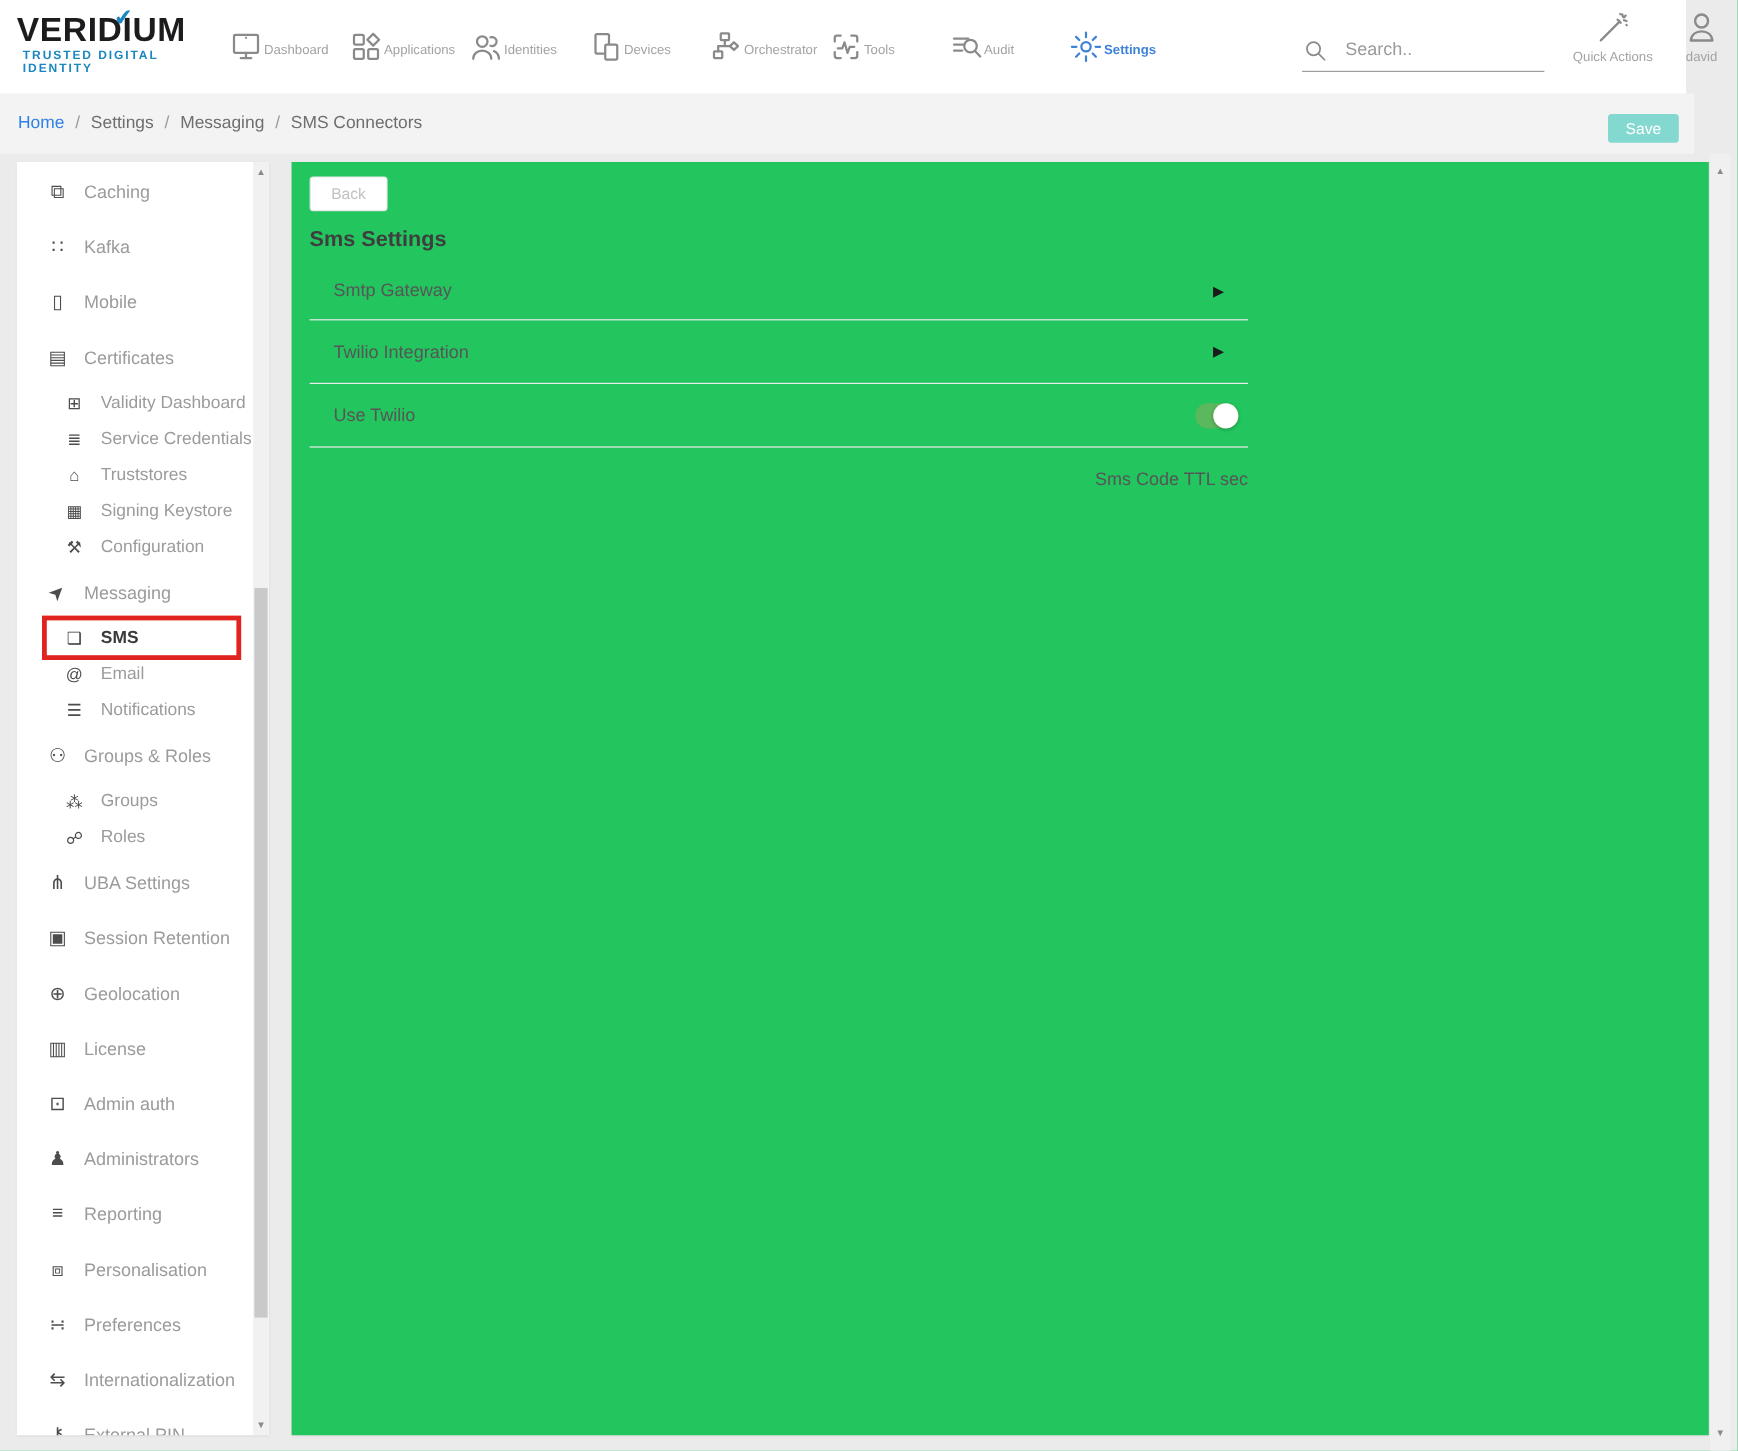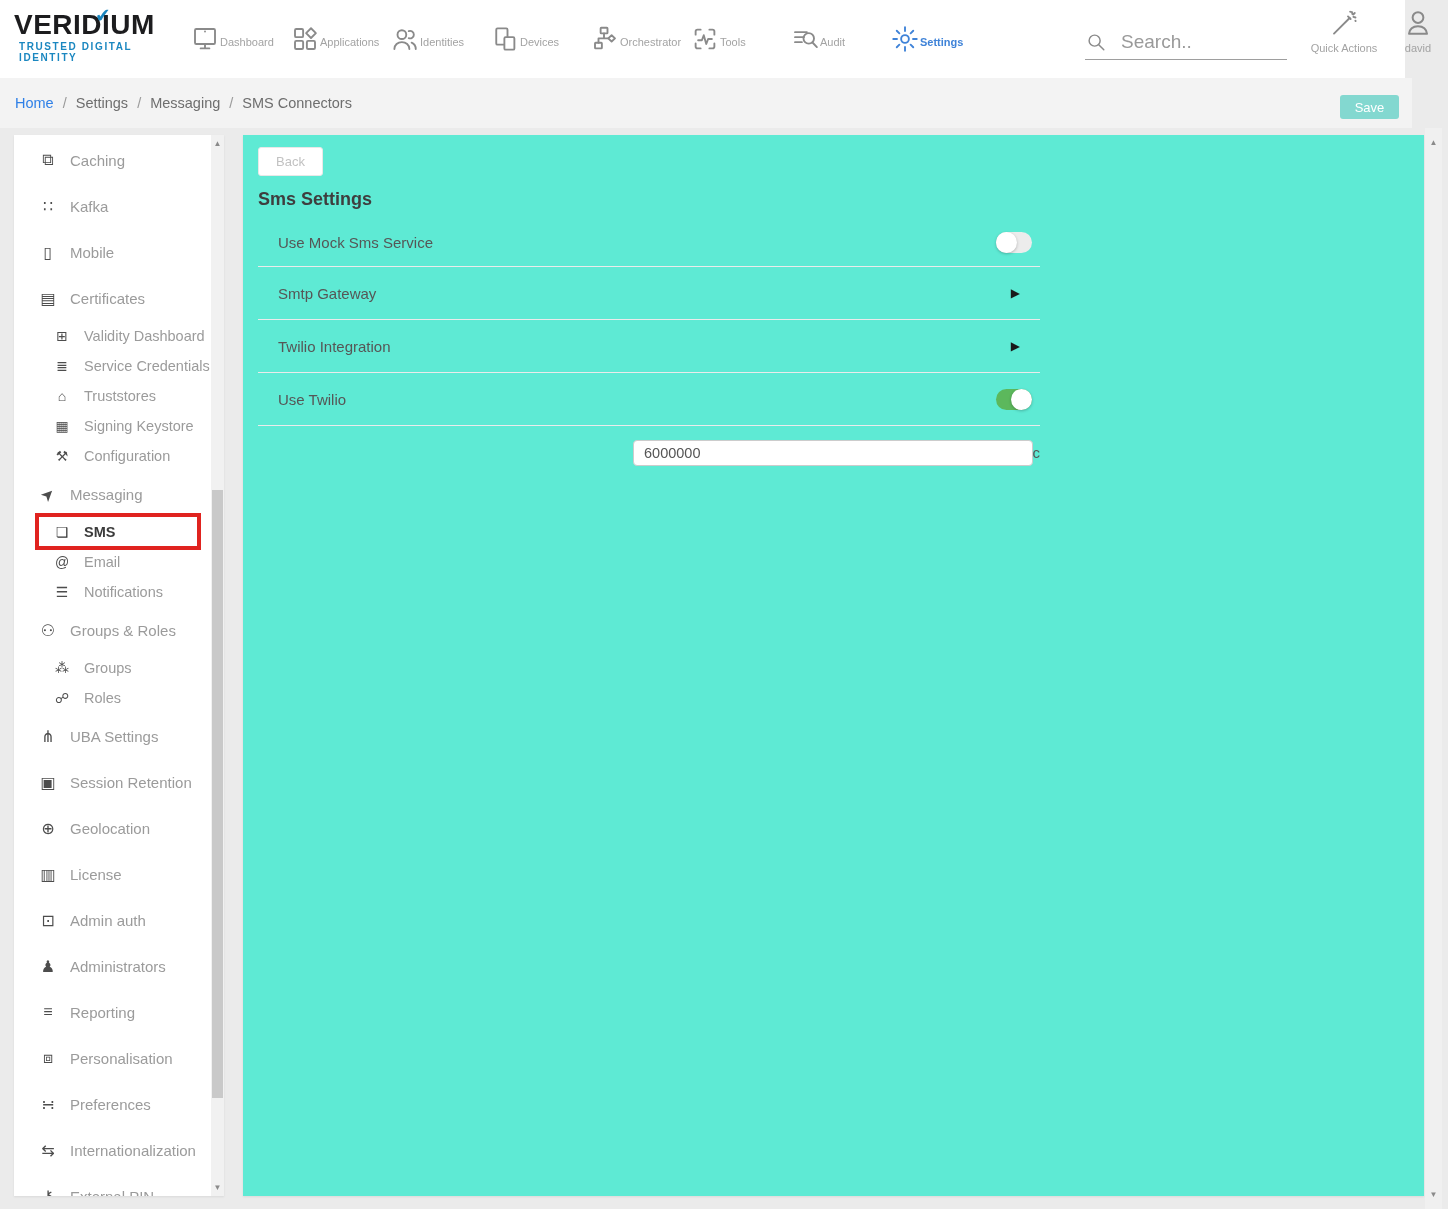--- a/index.html
+++ b/index.html
@@ -18,21 +18,21 @@
   .logo-title{font-size:28px;font-weight:bold;letter-spacing:.5px;color:#1c1c1e;position:relative;line-height:30px;}
   .logo-check{position:absolute;left:81px;top:-9px;font-size:19px;color:#1b87c0;transform:rotate(-4deg);}
   .logo-tagline{font-size:10px;font-weight:bold;letter-spacing:1.6px;color:#1b87c0;margin-top:1px;padding-left:5px;}
   .hnav{position:absolute;left:190px;top:8px;display:flex;}
   .hnav-item{width:100px;height:62px;display:flex;align-items:center;justify-content:flex-start;color:var(--icon-gray);cursor:pointer;}
   .hnav-item .nico{height:36px;display:flex;align-items:center;}
   .hnav-item .nlabel{font-size:11px;margin-top:5px;color:#a3a3a3;}
   .hnav-item.active{color:var(--accent);}
   .hnav-item.active .nlabel{color:var(--accent);font-weight:bold;}
   .hsearch{position:absolute;left:1085px;top:24px;width:202px;height:36px;border-bottom:1px solid #9e9e9e;display:flex;align-items:center;color:#9a9a9a;}
-  .hsearch input{border:none;outline:none;background:transparent;font-size:19px;color:#a16207;width:145px;margin-left:14px;font-family:inherit;}
+  .hsearch input{border:none;outline:none;background:transparent;font-size:15px;color:#a16207;width:145px;margin-left:14px;font-family:inherit;}
   .hsearch input::placeholder{color:#9a9a9a;}
   .htool{position:absolute;top:8px;display:flex;flex-direction:column;align-items:center;color:var(--icon-gray);cursor:pointer;text-align:center;}
   .htool .nlabel{font-size:11px;margin-top:4px;color:#a3a3a3;}
   .qa{left:1308px;width:72px;}
   .usr{left:1393px;width:50px;}
   
   .crumb-bar{position:absolute;left:0;top:78px;width:1412px;height:50px;background:#f3f3f3;}
   .crumbs{position:absolute;left:15px;top:0;height:50px;display:flex;align-items:center;font-size:14.5px;color:#6e6e6e;}
   .crumbs .sep{margin:0 9px;color:#9a9a9a;}
   .crumbs .crumb.link{color:var(--link);cursor:pointer;}
@@ -51,21 +51,21 @@
   .s-item.selected{position:relative;}
   .s-item.selected .slabel{color:#3b3b3b;font-weight:bold;}
   .s-item.selected .sico{color:#333;}
   .s-item.selected::after{content:"";position:absolute;left:21px;right:10px;top:-4px;bottom:-3px;border:4px solid var(--red);pointer-events:none;}
   .rot45{display:inline-block;transform:rotate(-45deg);}
   
   .side-scroll{position:absolute;right:0;top:0;width:13px;height:100%;background:#f1f1f1;}
   .side-scroll .thumb{position:absolute;left:1px;top:355px;width:11px;height:608px;background:#c9c9c9;cursor:pointer;}
   .scroll-arrow{position:absolute;left:0;width:13px;height:13px;font-size:8px;color:#8a8a8a;text-align:center;line-height:13px;cursor:pointer;}
   
-  .content{position:absolute;left:243px;top:135px;width:1181px;height:1061px;background:#5eead4;box-shadow:0 1px 2px rgba(0,0,0,.08);padding:12px 15px;}
+  .content{position:absolute;left:243px;top:135px;width:1181px;height:1061px;background:#22c55e;box-shadow:0 1px 2px rgba(0,0,0,.08);padding:12px 15px;}
   .back-btn{background:#fff;border:1px solid #e8e8e8;border-radius:3px;color:#c2c2c2;font-size:13px;
     padding:6px 17px;font-family:inherit;cursor:pointer;}
   .page-title{font-size:18px;font-weight:bold;color:var(--text-dark);margin-top:13px;}
   .rows{margin-top:9px;width:782px;}
   .row{position:relative;height:53px;border-bottom:1px solid #ebebeb;display:flex;align-items:center;padding-left:20px;}
   .row:first-child{height:48px;}
   .row:last-child{border-bottom:none;justify-content:flex-end;}
   .row .rlabel{font-size:15px;color:#565656;}
   .row .ctrl{position:absolute;right:8px;display:flex;align-items:center;}
   .toggle{width:36px;height:21px;border-radius:11px;position:relative;cursor:pointer;}
@@ -336,28 +336,20 @@
     <div class="thumb"></div>
     <div class="scroll-arrow" style="bottom:2px;">▼</div>
   </div>
 </aside>
 
 <main class="content">
   <button class="back-btn">Back</button>
   <h1 class="page-title">Sms Settings</h1>
   <div class="rows" id="rows">
       <div class="row">
-        <span class="rlabel">Use Mock Sms Service</span>
-        <span class="ctrl">
-          <span class="toggle off">
-            <span class="knob"></span>
-          </span>
-        </span>
-      </div>
-      <div class="row">
         <span class="rlabel">Smtp Gateway</span>
         <span class="ctrl">
           <span class="expander">▶</span>
         </span>
       </div>
       <div class="row">
         <span class="rlabel">Twilio Integration</span>
         <span class="ctrl">
           <span class="expander">▶</span>
         </span>
@@ -365,23 +357,20 @@
       <div class="row">
         <span class="rlabel">Use Twilio</span>
         <span class="ctrl">
           <span class="toggle on">
             <span class="knob"></span>
           </span>
         </span>
       </div>
       <div class="row">
         <span class="rlabel">Sms Code TTL sec</span>
-        <span class="ctrl">
-          <input class="val" type="text" value="6000000" style="">
-        </span>
       </div>
     </div>
 </main>
 
 <div class="page-scroll">
   <div class="scroll-arrow" style="top:8px;">▲</div>
   <div class="scroll-arrow" style="bottom:8px;">▼</div>
 </div>
 
 </body></html>

